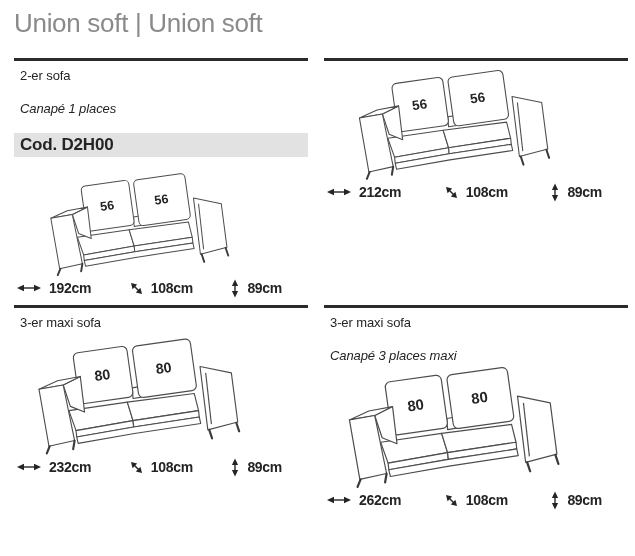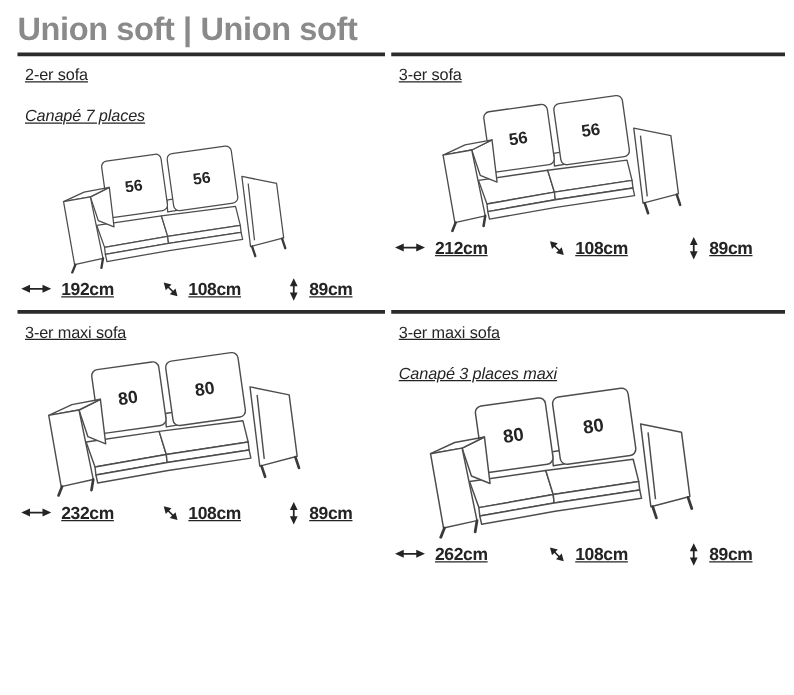--- a/index.html
+++ b/index.html
@@ -4,29 +4,28 @@
 <style>
   * { margin:0; padding:0; box-sizing:border-box; }
   html,body { background:#fff; }
   body {
     width:635px; height:556px; overflow:hidden;
     font-family:"Liberation Sans", sans-serif;
     color:#242424;
   }
   .sheet { padding:8px 7px 0 14px; }
   .page-title {
-    font-size:26px; line-height:30px; font-weight:700;
+    font-size:26px; line-height:30px; font-weight:400;
     color:#8a8a8b; letter-spacing:-0.3px;
-    margin-bottom:4px;
+    margin-bottom:20px;
   }
   .grid {
     display:grid;
     grid-template-columns:294px 1fr;
-    column-gap:5px;
-    text-decoration:underline;
+    column-gap:16px;
   }
   .quad { border-top:3px solid #2b2b2b; }
   .type-label {
     margin-top:8px; padding-left:6px;
     font-size:13px; line-height:14px; font-weight:400; letter-spacing:-0.1px;
   }
   .subtitle {
     margin-top:19px; padding-left:6px;
     font-size:13px; line-height:14px; font-style:italic; letter-spacing:-0.1px;
   }
@@ -114,21 +113,24 @@
   </defs>
 </svg>
 
 <div class="sheet">
   <div class="page-title">Union soft | Union soft</div>
 
   <div class="grid">
 
     <div class="quad">
       <div class="type-label">2-er sofa</div>
-      <div class="subtitle">Canapé 7 places</div>
+      <div class="subtitle">Canapé 1 places</div>
+      <div class="cod-bar">
+        <span>Cod. D2H00</span>
+      </div>
       <div class="sofa-area row-top">
         <svg class="sofa-svg" width="202" viewBox="0 0 320 178">
           <use href="#sofa-art"></use>
           <text class="cushion-num" x="104" y="73" text-anchor="middle" transform="rotate(-8 104 73)">56</text>
           <text class="cushion-num" x="190" y="63" text-anchor="middle" transform="rotate(-8 190 63)">56</text>
         </svg>
       </div>
       <div class="dims row-top">
         <span class="dim-group">
           <svg class="dim-ico" width="26" height="10">
@@ -145,21 +147,20 @@
         <span class="dim-group">
           <svg class="dim-ico" width="10" height="19">
               <use href="#ico-height"></use>
             </svg>
           <span class="dim-value">89cm</span>
         </span>
       </div>
     </div>
 
     <div class="quad">
-      <div class="type-label">3-er sofa</div>
       <div class="sofa-area row-top">
         <svg class="sofa-svg" width="216" viewBox="0 0 320 178">
           <use href="#sofa-art"></use>
           <text class="cushion-num" x="104" y="73" text-anchor="middle" transform="rotate(-8 104 73)">56</text>
           <text class="cushion-num" x="190" y="63" text-anchor="middle" transform="rotate(-8 190 63)">56</text>
         </svg>
       </div>
       <div class="dims row-top">
         <span class="dim-group">
           <svg class="dim-ico" width="26" height="10">

